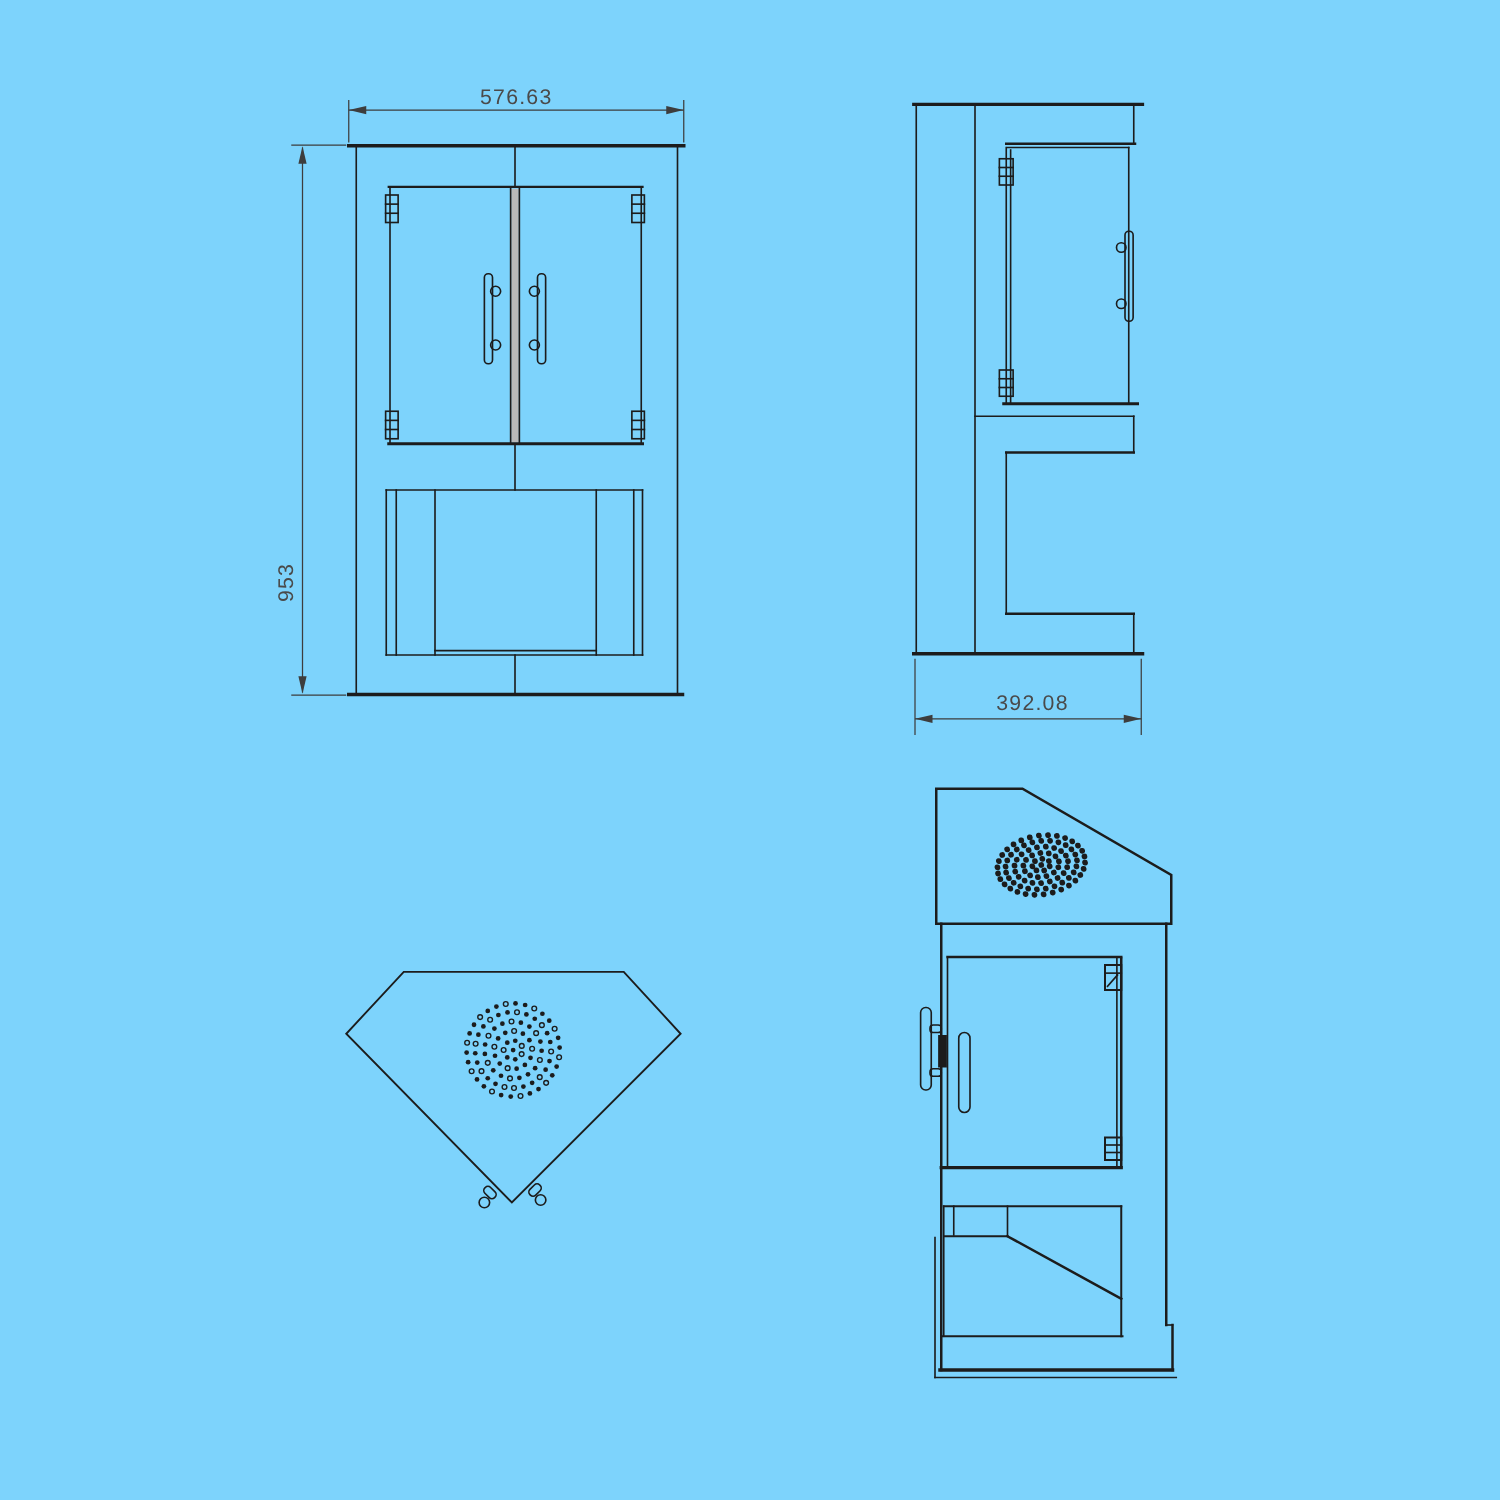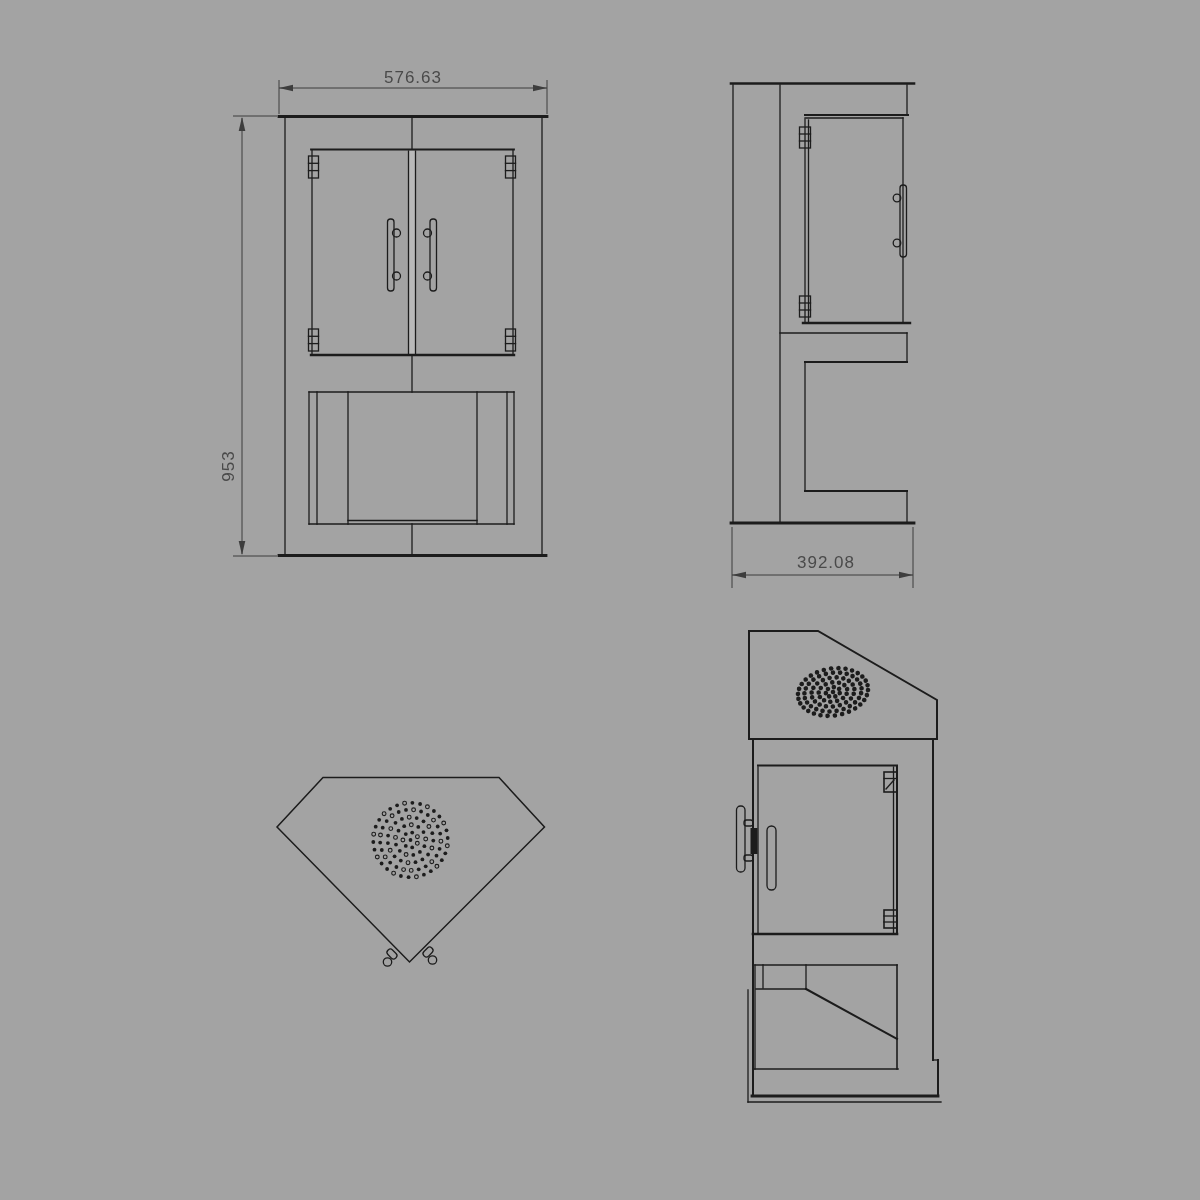--- a/index.html
+++ b/index.html
@@ -1,17 +1,17 @@
 <!DOCTYPE html>
 <html><head>
 <meta charset="utf-8">
 <style>
   html,body { margin:0; padding:0; }
   body { background:#ffffff; font-family:"Liberation Sans", sans-serif; }
-  .canvas { position:relative; width:1200px; height:1200px; background:#a3a3a3; overflow:hidden; }
+  .canvas { position:relative; width:1200px; height:1200px; background:#7dd3fc; overflow:hidden; }
   svg { display:block; width:1200px; height:1200px; }
   
   .s1 { stroke:#1c1c1c; stroke-width:1.3; fill:none; stroke-linecap:square; }
   .s2 { stroke:#1c1c1c; stroke-width:2;   fill:none; stroke-linecap:square; }
   .s3 { stroke:#1c1c1c; stroke-width:2.8; fill:none; stroke-linecap:square; }
   .shade { fill:#b9b9b9; stroke:none; }
   .darkfill { fill:#1c1c1c; stroke:none; }
   
   .dim { stroke:#3d3d3d; stroke-width:1; fill:none; stroke-linecap:butt; }
   .dimarrow { fill:#3d3d3d; stroke:none; }

